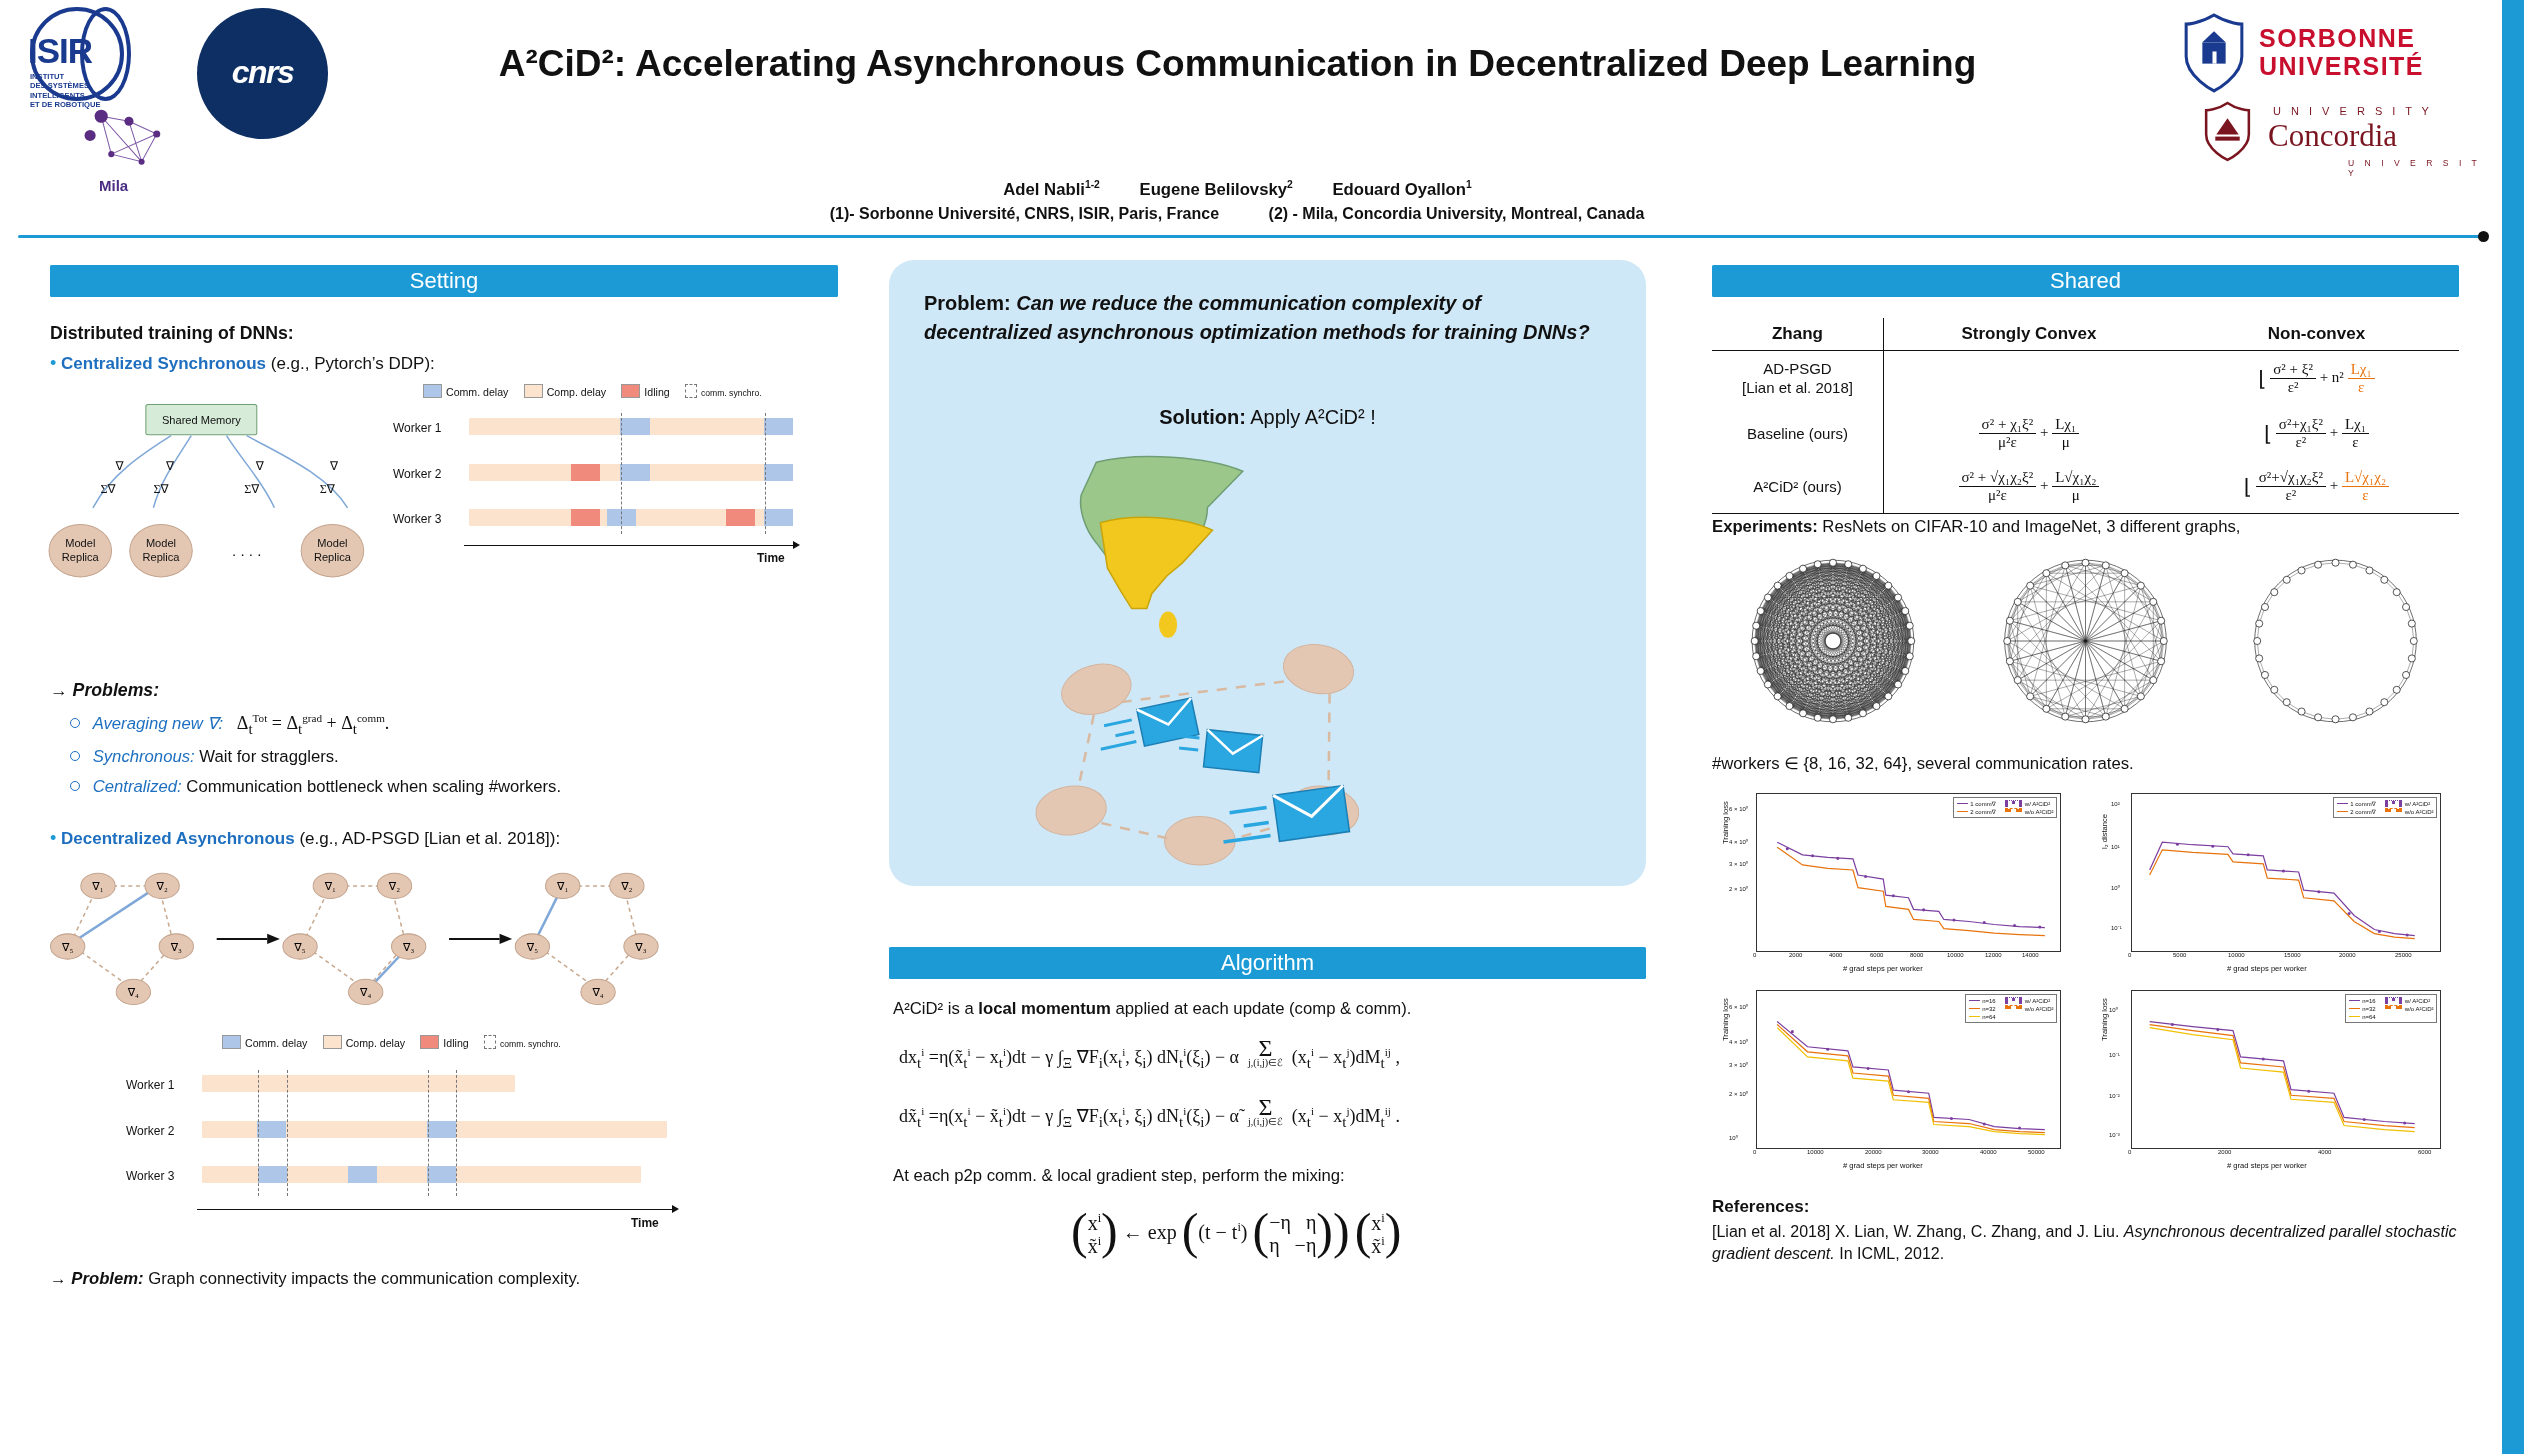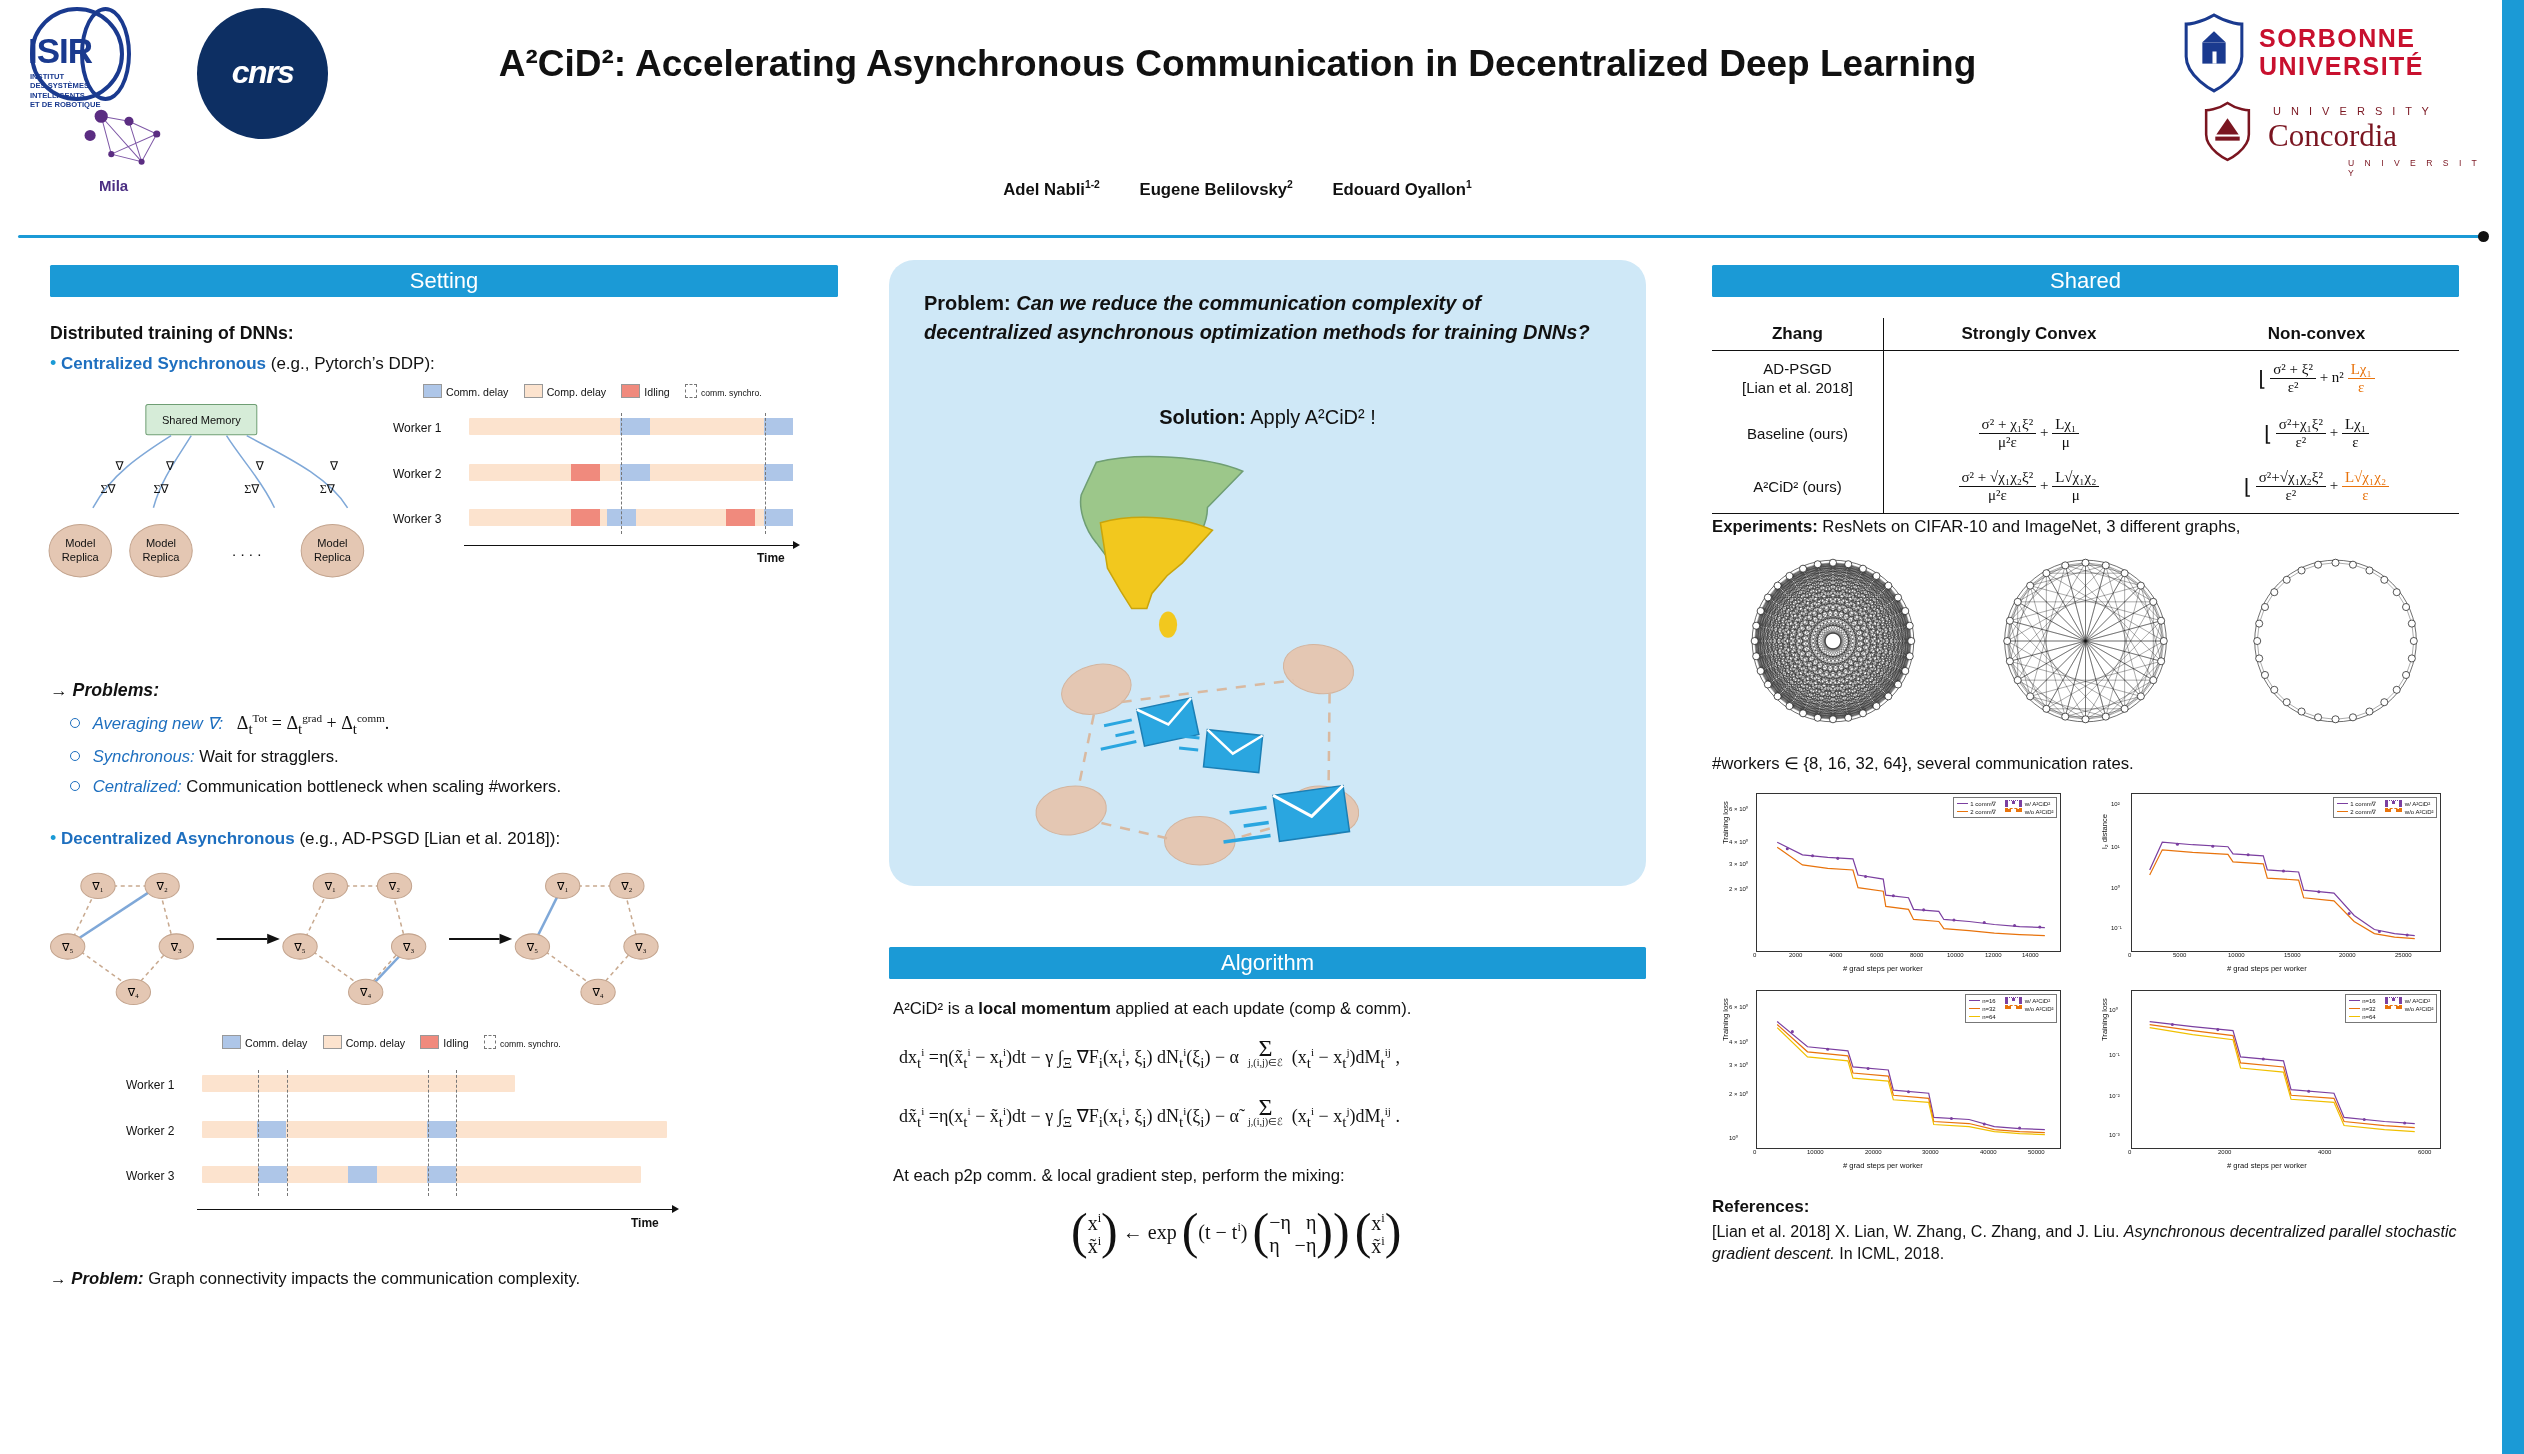--- a/index.html
+++ b/index.html
@@ -172,20 +172,24 @@
   <div class="logo" id="cnrs-logo">
     <div id="cnrs-word">cnrs</div>
   </div>
 
   <div id="title">A²CiD²: Accelerating Asynchronous Communication in Decentralized Deep Learning</div>
 
   <div id="authors">
     <span>Adel Nabli<sup>1-2</sup></span><span class="sp"></span>
     <span>Eugene Belilovsky<sup>2</sup></span><span class="sp"></span>
     <span>Edouard Oyallon<sup>1</sup></span>
+  </div>
+  <div id="affil">
+    <span>(1)- Sorbonne Université, CNRS, ISIR, Paris, France</span><span class="sp"></span>
+    <span>(2) - Mila, Concordia University, Montreal, Canada</span>
   </div>
 
   <div class="logo" id="sorbonne-logo">
     <svg id="sorb-shield" viewBox="0 0 150 160">
       <path d="M75 4 C45 22 20 22 20 22 L20 86 C20 126 75 154 75 154 C75 154 130 126 130 86 L130 22 C130 22 105 22 75 4 Z" fill="none" stroke="#1a3a8f" stroke-width="6"></path>
       <rect x="52" y="58" width="46" height="42" fill="#1a3a8f"></rect>
       <path d="M52 58 L75 36 L98 58 Z" fill="#1a3a8f"></path>
       <rect x="72" y="76" width="8" height="24" fill="#fff"></rect>
     </svg>
     <div id="sorb-text1">SORBONNE</div>
@@ -1444,17 +1448,17 @@
       <div class="tick" style="left:18px;top:146px;">10⁻³</div>
       <div class="tick" style="left:18px;top:107px;">10⁻²</div>
       <div class="tick" style="left:18px;top:66px;">10⁻¹</div>
       <div class="tick" style="left:18px;top:21px;">10⁰</div>
     </div>
   </div>
 
   <div style="position:absolute;left:0;top:879px;width:768px;">
     <div style="font-size:17px;font-weight:bold;">References:</div>
     <div class="para" style="margin-top:4px;font-size:16px;">
-      <span>[Lian et al. 2018] X. Lian, W. Zhang, C. Zhang, and J. Liu. </span><span style="font-style:italic;">Asynchronous decentralized parallel stochastic gradient descent.</span><span> In ICML, 2018.</span>
+      <span>[Lian et al. 2018] X. Lian, W. Zhang, C. Zhang, and J. Liu. </span><span style="font-style:italic;">Asynchronous decentralized parallel stochastic gradient descent.</span><span> In ICML, 2012.</span>
     </div>
   </div>
 </div>
 
 
 </body></html>

